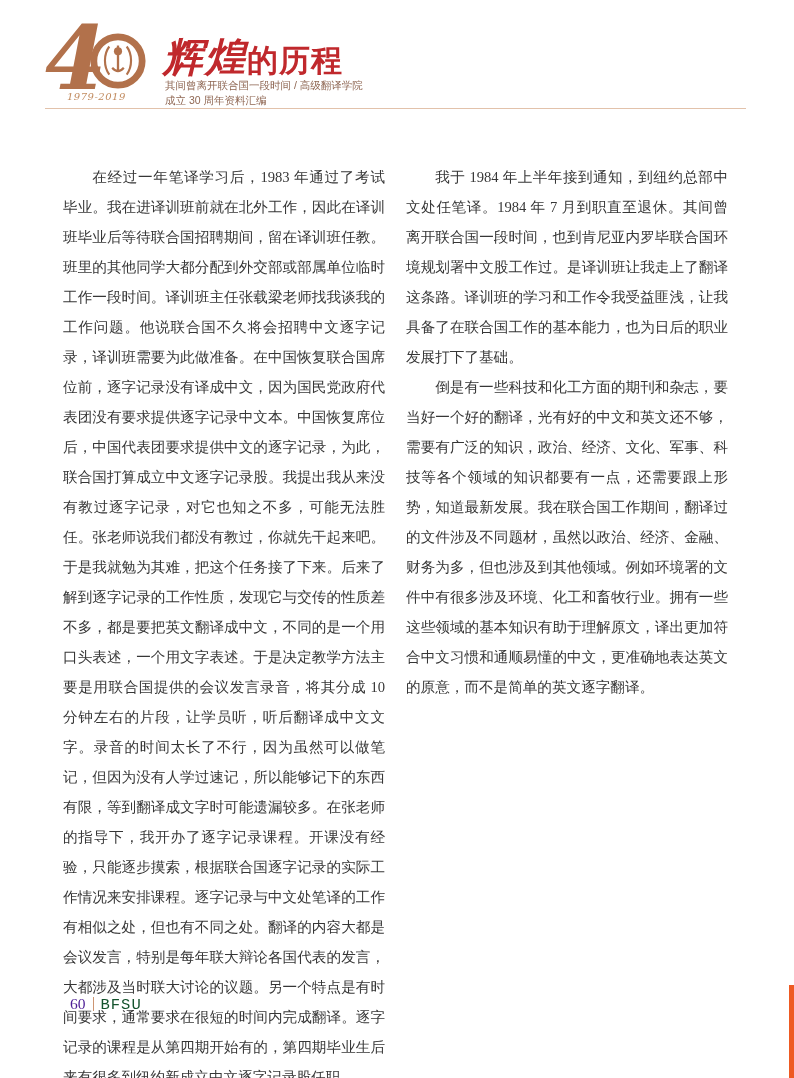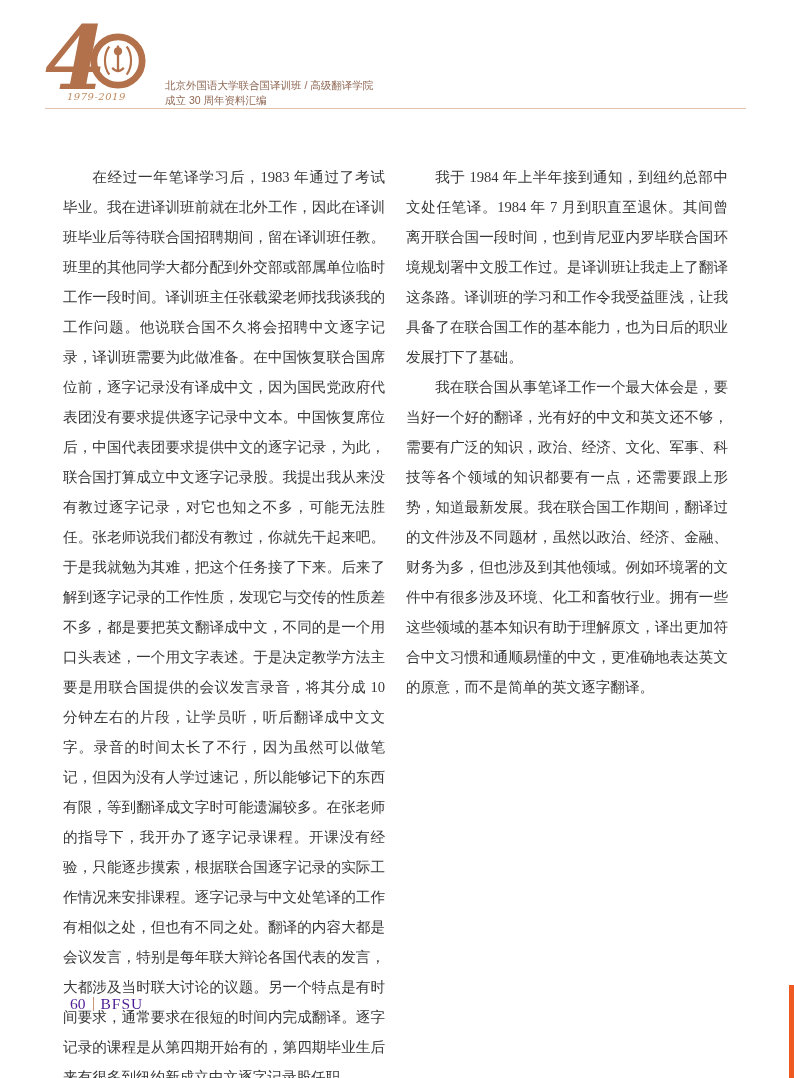--- a/index.html
+++ b/index.html
@@ -63,21 +63,21 @@
   
   .footer{
     position:absolute;left:70px;top:994px;
     font-size:15.5px;line-height:20px;white-space:nowrap;
   }
   .page-num{color:#4c1d95;font-family:"Liberation Serif",serif;}
   .footer-sep{
     display:inline-block;width:1px;height:14px;
     background:#cd9572;margin:0 7px;vertical-align:-2px;
   }
-  .imprint{color:#4c1d95;letter-spacing:1px;font-family:Liberation Serif, serif;}
+  .imprint{color:#14532d;letter-spacing:1px;font-family:Liberation Mono, monospace;}
 
   
   .edge-bar{
     position:absolute;right:0;bottom:0;width:5px;height:93px;
     background:#ee5a22;
   }
 </style>
 </head>
 <body>
 
@@ -89,34 +89,37 @@
       <svg class="logo-ring" width="58" height="58" viewBox="0 0 60 60">
         <circle cx="30" cy="30" r="25" fill="none" stroke="#b2714b" stroke-width="7"></circle>
         <path d="M21,44 C15,36 15,23 21,15" fill="none" stroke="#b2714b" stroke-width="2.2"></path>
         <path d="M39,44 C45,36 45,23 39,15" fill="none" stroke="#b2714b" stroke-width="2.2"></path>
         <line x1="30" y1="14" x2="30" y2="41" stroke="#b2714b" stroke-width="2.4"></line>
         <circle cx="30" cy="20" r="4.2" fill="#b2714b"></circle>
         <path d="M24,37 Q30,44 36,37" fill="none" stroke="#b2714b" stroke-width="2.2"></path>
       </svg>
       <span class="logo-years">1979-2019</span>
     </div>
+    <div class="logo-title">
+      <span class="title-calli">辉煌</span><span class="title-rest">的历程</span>
+    </div>
     <div class="logo-sub">
-      <div>北京外国语大学联合国译训班 / 高级翻译学院</div>
+      <div>其间曾离开联合国一段时间 / 高级翻译学院</div>
       <div>成立 30 周年资料汇编</div>
     </div>
   </div>
   <div class="header-rule"></div>
 
   <div class="content">
     <div class="col">
       <p>在经过一年笔译学习后，1983 年通过了考试毕业。我在进译训班前就在北外工作，因此在译训班毕业后等待联合国招聘期间，留在译训班任教。班里的其他同学大都分配到外交部或部属单位临时工作一段时间。译训班主任张载梁老师找我谈我的工作问题。他说联合国不久将会招聘中文逐字记录，译训班需要为此做准备。在中国恢复联合国席位前，逐字记录没有译成中文，因为国民党政府代表团没有要求提供逐字记录中文本。中国恢复席位后，中国代表团要求提供中文的逐字记录，为此，联合国打算成立中文逐字记录股。我提出我从来没有教过逐字记录，对它也知之不多，可能无法胜任。张老师说我们都没有教过，你就先干起来吧。于是我就勉为其难，把这个任务接了下来。后来了解到逐字记录的工作性质，发现它与交传的性质差不多，都是要把英文翻译成中文，不同的是一个用口头表述，一个用文字表述。于是决定教学方法主要是用联合国提供的会议发言录音，将其分成 10 分钟左右的片段，让学员听，听后翻译成中文文字。录音的时间太长了不行，因为虽然可以做笔记，但因为没有人学过速记，所以能够记下的东西有限，等到翻译成文字时可能遗漏较多。在张老师的指导下，我开办了逐字记录课程。开课没有经验，只能逐步摸索，根据联合国逐字记录的实际工作情况来安排课程。逐字记录与中文处笔译的工作有相似之处，但也有不同之处。翻译的内容大都是会议发言，特别是每年联大辩论各国代表的发言，大都涉及当时联大讨论的议题。另一个特点是有时间要求，通常要求在很短的时间内完成翻译。逐字记录的课程是从第四期开始有的，第四期毕业生后来有很多到纽约新成立中文逐字记录股任职。</p>
     </div>
     <div class="col">
       <p>我于 1984 年上半年接到通知，到纽约总部中文处任笔译。1984 年 7 月到职直至退休。其间曾离开联合国一段时间，也到肯尼亚内罗毕联合国环境规划署中文股工作过。是译训班让我走上了翻译这条路。译训班的学习和工作令我受益匪浅，让我具备了在联合国工作的基本能力，也为日后的职业发展打下了基础。</p>
-      <p>我在联合国从事笔译工作一个最大体会是，要当好一个好的翻译，光有好的中文和英文还不够，需要有广泛的知识，政治、经济、文化、军事、科技等各个领域的知识都要有一点，还需要跟上形势，知道最新发展。我在联合国工作期间，翻译过的文件涉及不同题材，虽然以政治、经济、金融、财务为多，但也涉及到其他领域。例如环境署的文件中有很多涉及环境、化工和畜牧行业。拥有一些这些领域的基本知识有助于理解原文，译出更加符合中文习惯和通顺易懂的中文，更准确地表达英文的原意，而不是简单的英文逐字翻译。</p>
+      <p>倒是有一些科技和化工方面的期刊和杂志，要当好一个好的翻译，光有好的中文和英文还不够，需要有广泛的知识，政治、经济、文化、军事、科技等各个领域的知识都要有一点，还需要跟上形势，知道最新发展。我在联合国工作期间，翻译过的文件涉及不同题材，虽然以政治、经济、金融、财务为多，但也涉及到其他领域。例如环境署的文件中有很多涉及环境、化工和畜牧行业。拥有一些这些领域的基本知识有助于理解原文，译出更加符合中文习惯和通顺易懂的中文，更准确地表达英文的原意，而不是简单的英文逐字翻译。</p>
     </div>
   </div>
 
   <div class="footer">
     <span class="page-num">60</span><span class="footer-sep"></span><span class="imprint">BFSU</span>
   </div>
 
   <div class="edge-bar"></div>
 
 </div>

